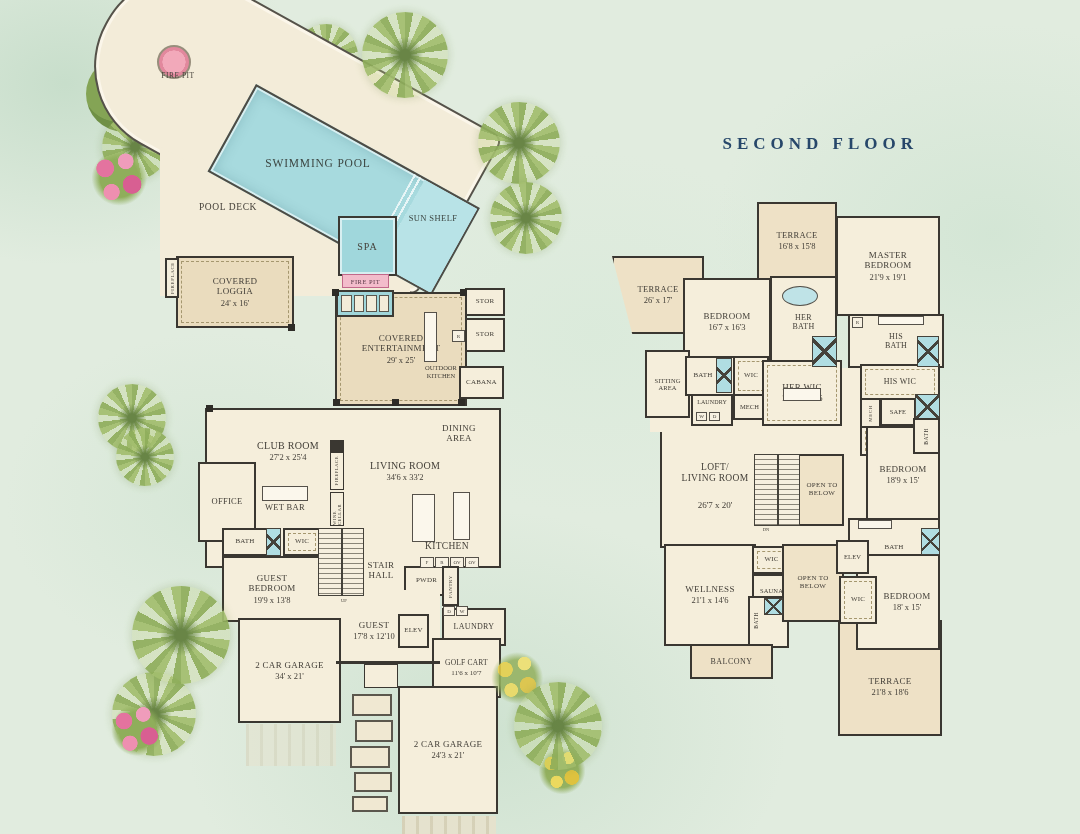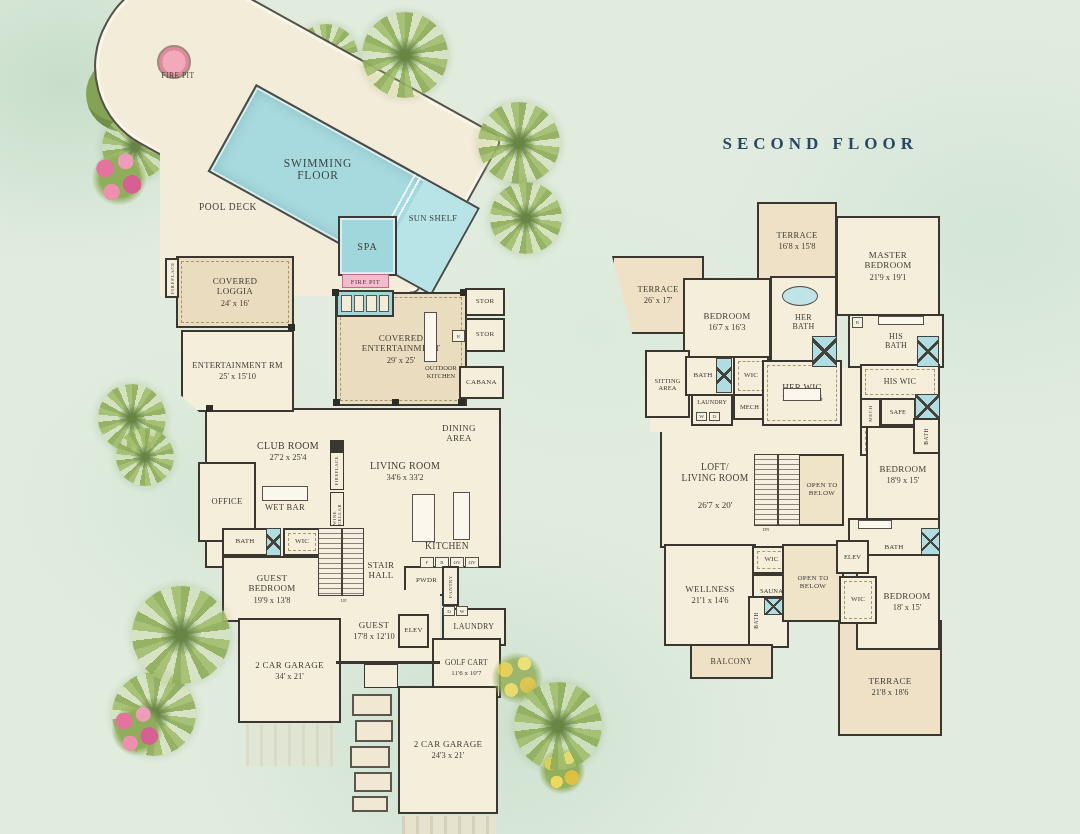--- a/index.html
+++ b/index.html
@@ -121,45 +121,41 @@
   <div class="plant fly" style="left:534px;top:744px;width:54px;height:54px;"></div>
 
   <div class="deck"></div>
   <div class="deckfill"></div>
   <div class="pool">
     <div class="pool-lines"></div>
     <div class="pool-shelf"></div>
   </div>
   <div class="firepit"></div>
   <div class="plabel" style="left:154px;top:71px;width:48px;font-size:7.5px;letter-spacing:.5px;">FIRE PIT</div>
-  <div class="plabel" style="left:262px;top:157px;width:112px;font-size:11.5px;letter-spacing:.8px;color:#3d4743;">SWIMMING FLOOR</div>
+  <div class="plabel" style="left:262px;top:157px;width:112px;font-size:11.5px;letter-spacing:.8px;color:#3d4743;">SWIMMING POOL</div>
   <div class="plabel" style="left:186px;top:202px;width:84px;font-size:9.5px;letter-spacing:.6px;">POOL DECK</div>
   <div class="plabel" style="left:400px;top:213px;width:66px;font-size:8.5px;letter-spacing:.4px;color:#3d4743;">SUN SHELF</div>
   <div class="spa">
       <span>SPA</span>
     </div>
   <div class="fpchip">FIRE PIT</div>
   <div class="waterfeat">
       <span></span>
       <span></span>
       <span></span>
       <span></span>
     </div>
 
   <div class="room cov dashedi" style="left:176px;top:256px;width:118px;height:72px;">
     <span class="rname">COVERED
 LOGGIA</span>
     <span class="rsize">24' x 16'</span>
   </div>
   <div class="vlabel" style="left:165px;top:258px;width:14px;height:40px;">
     <span class="vtxt">FIREPLACE</span>
-  </div>
-  <div class="room" style="left:181px;top:330px;width:113px;height:82px;clip-path:polygon(0 0,100% 0,100% 100%,16% 100%,0 80%);">
-    <span class="rname" style="font-size:8.5px">ENTERTAINMENT RM</span>
-    <span class="rsize">25' x 15'10</span>
   </div>
   <div class="room cov dashedi" style="left:335px;top:292px;width:132px;height:114px;">
     <span class="rname">COVERED
 ENTERTAINMENT</span>
     <span class="rsize">29' x 25'</span>
   </div>
   <div class="island" style="left:424px;top:312px;width:13px;height:50px;"></div>
   <div class="plabel" style="left:417px;top:364px;width:48px;font-size:6.5px;white-space:pre-line;line-height:1.2;">OUTDOOR
 KITCHEN</div>
   <div class="chip" style="left:452px;top:330px;width:13px;height:12px;">

